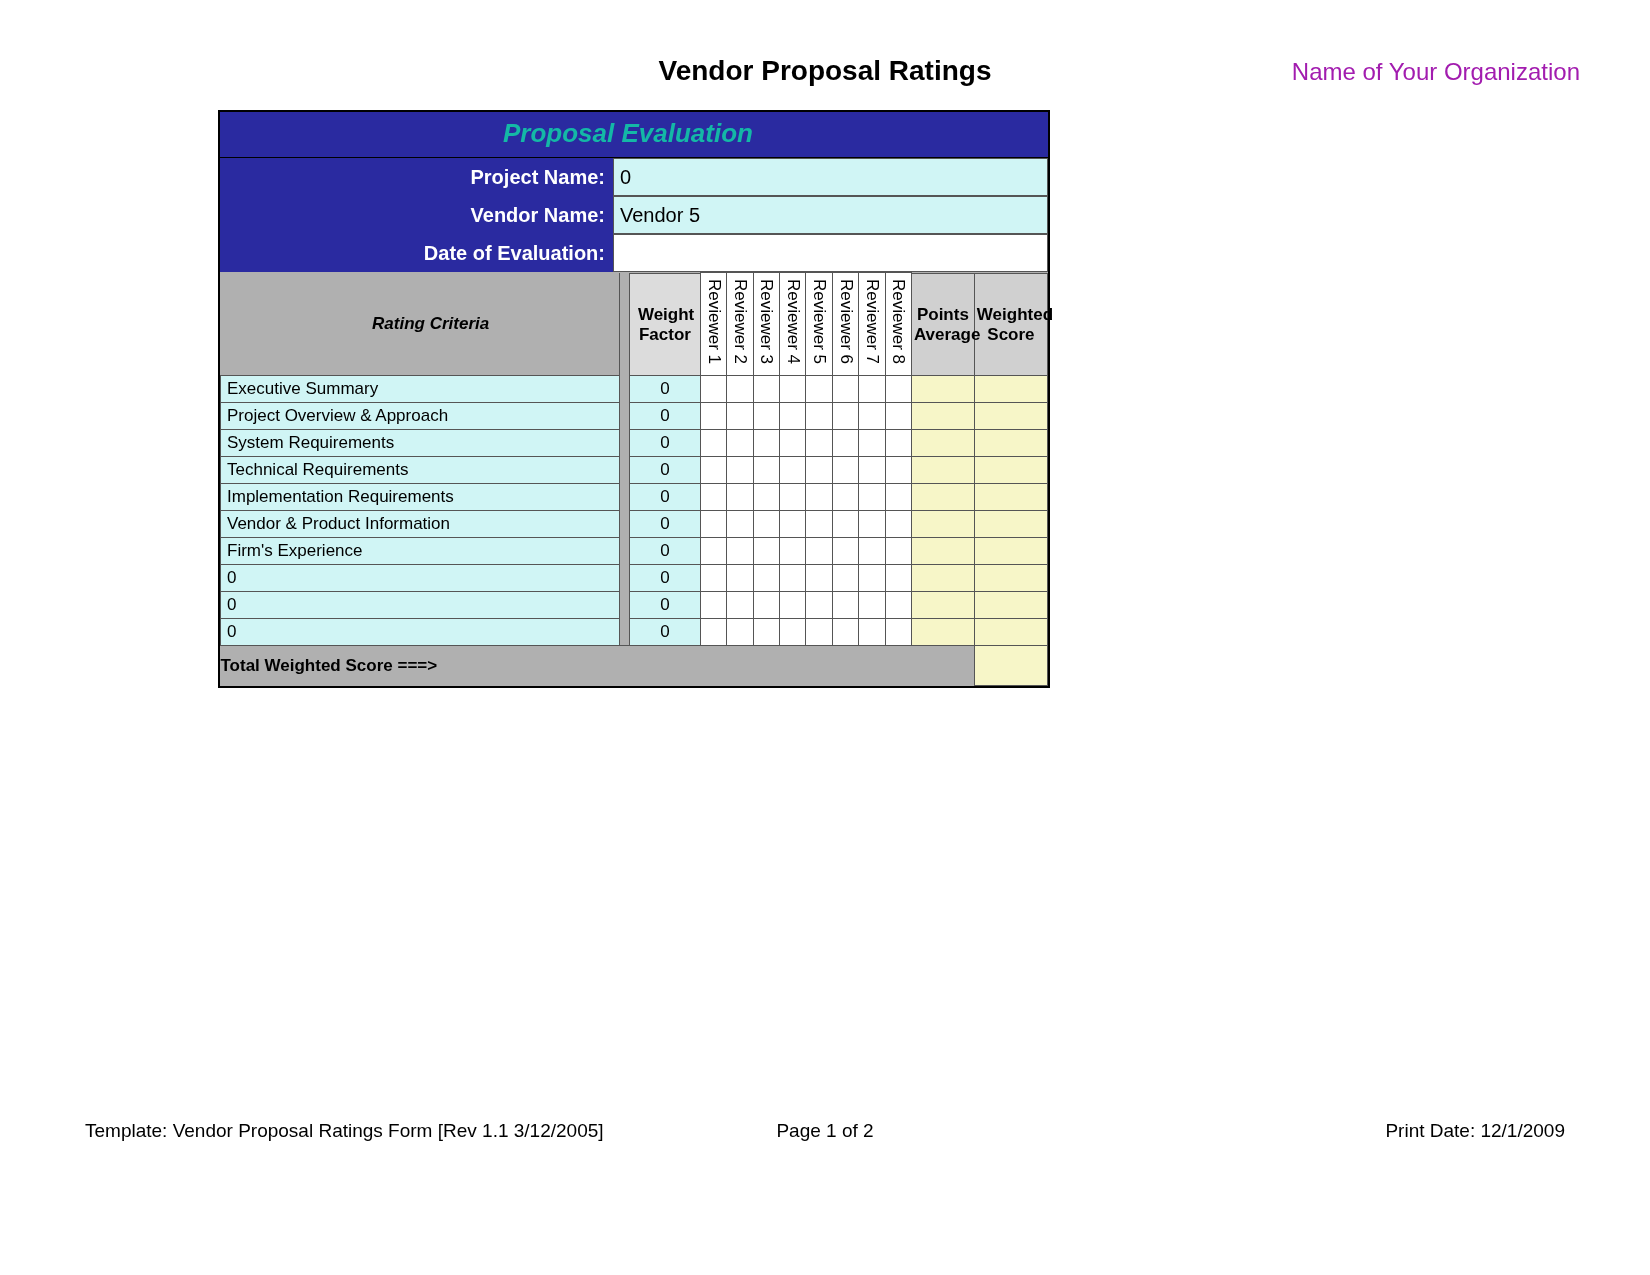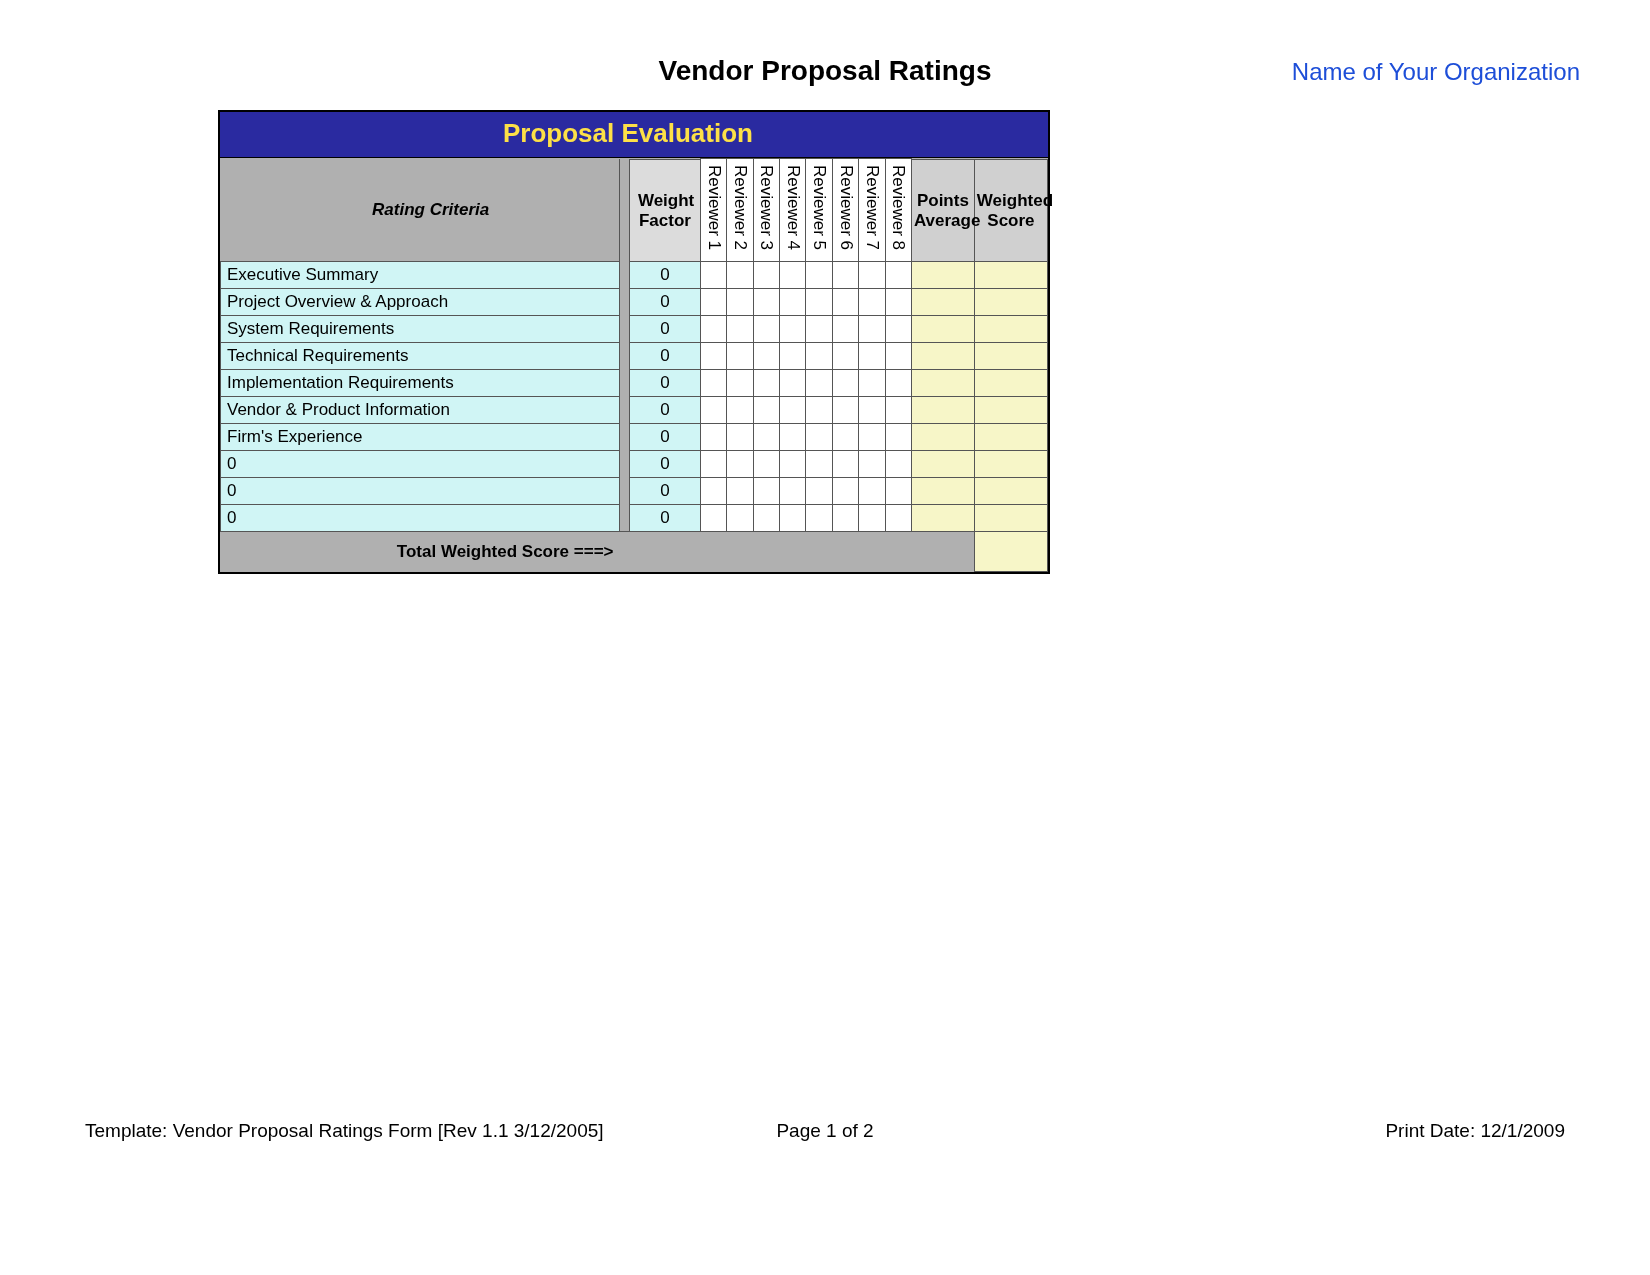--- a/index.html
+++ b/index.html
@@ -26,38 +26,39 @@
     text-align: center;
     font-size: 28px;
     font-weight: bold;
     color: #000;
   }
   .org-name {
     position: absolute;
     right: 70px;
     top: 58px;
     font-size: 24px;
-    color: #1d4ed8;
+    color: #a21caf;
   }
   .sheet {
     position: absolute;
     top: 110px;
     left: 218px;
     width: 828px;
     border: 2px solid #000;
     background: #b0b0b0;
   }
   .eval-title {
     background: #2a2aa0;
-    color: #fde047;
+    color: #14b8a6;
     font-size: 26px;
     font-weight: bold;
     text-align: center;
     padding: 6px 12px 8px 0;
     border-bottom: 1px solid #000;
+    font-style: italic;
   }
   .meta-block {
     display: flex;
     flex-direction: column;
   }
   .meta-row {
     display: flex;
     align-items: stretch;
     height: 38px;
   }
@@ -195,20 +196,34 @@
 <div class="page">
 
   <div class="header-row">
     <div class="main-title">Vendor Proposal Ratings</div>
   </div>
   <div class="org-name">Name of Your Organization</div>
 
   <div class="sheet">
     <div class="eval-title">Proposal Evaluation</div>
 
+    <div class="meta-block">
+      <div class="meta-row">
+        <div class="meta-label">Project Name:</div>
+        <div class="meta-value cyan">0</div>
+      </div>
+      <div class="meta-row">
+        <div class="meta-label">Vendor Name:</div>
+        <div class="meta-value cyan">Vendor 5</div>
+      </div>
+      <div class="meta-row">
+        <div class="meta-label">Date of Evaluation:</div>
+        <div class="meta-value white"></div>
+      </div>
+    </div>
 
     <table class="grid">
       <colgroup>
         <col style="width:393px">
         <col style="width:10px">
         <col style="width:70px">
         <col style="width:26px">
           <col style="width:26px">
           <col style="width:26px">
           <col style="width:26px">
@@ -387,21 +402,21 @@
             <td class="rev-cell"></td>
             <td class="rev-cell"></td>
             <td class="rev-cell"></td>
             <td class="rev-cell"></td>
         <td class="calc-cell"></td>
             <td class="calc-cell"></td>
       </tr>
 
       <tr class="total-row">
         <td colspan="12" class="total-label" style="border-left:none;border-bottom:none">
-          <div style="width:393px;margin:0;text-align:right;padding-right:10px">Total Weighted Score ===&gt;</div>
+          <div style="width:393px;margin:0;text-align:left;padding-right:10px">Total Weighted Score ===&gt;</div>
         </td>
         <td class="total-cell"></td>
       </tr>
     </tbody>
       </table>
   </div>
 
   <div class="footer">
     <span>Template: Vendor Proposal Ratings Form [Rev 1.1 3/12/2005]</span>
     <span class="footer-center">Page 1 of 2</span>

